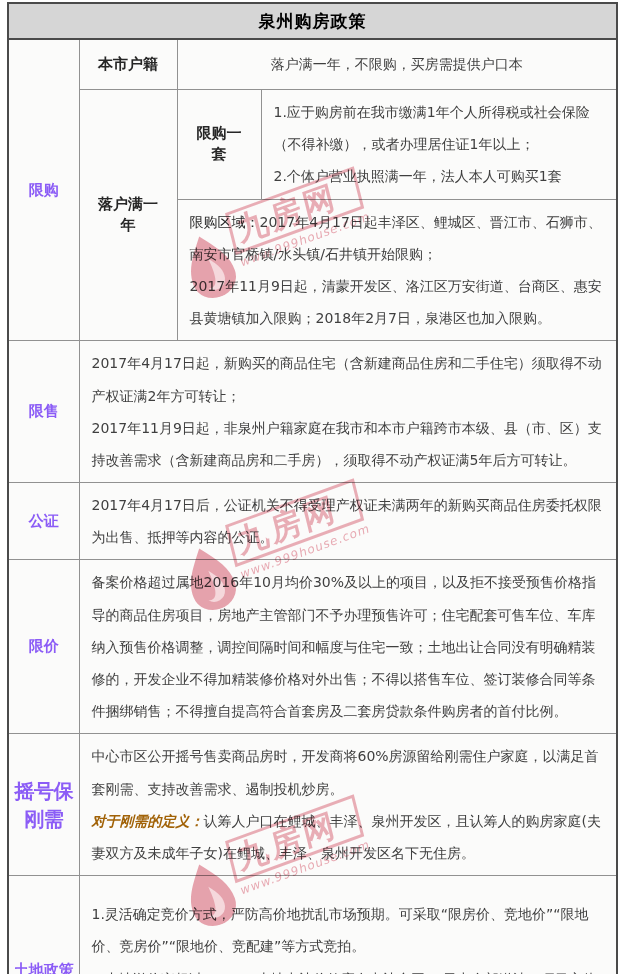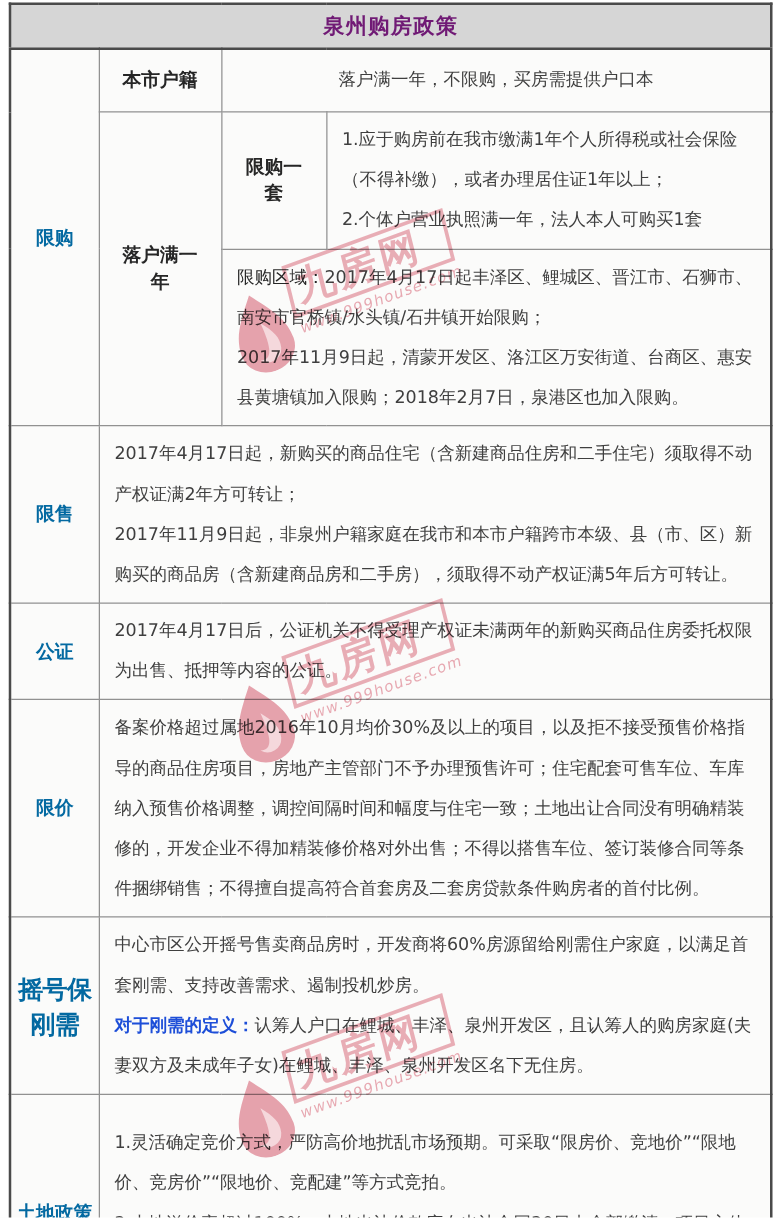--- a/index.html
+++ b/index.html
@@ -27,48 +27,48 @@
     font-size: 14px;
     line-height: 2.3;
     padding: 6px 12px;
     word-break: break-all;
   }
   td.title-cell {
     background: #d6d6d6;
     border-bottom: 2px solid #4a4a4a;
     height: 36px;
     text-align: center;
-    color: #701a75;
+    color: #000000;
     font-size: 17px;
     font-weight: bold;
     line-height: 1.2;
     letter-spacing: 1px;
     padding: 4px;
   }
   td.row-label {
     text-align: center;
-    color: #0369a1;
+    color: #8b5cf6;
     font-weight: bold;
     font-size: 15px;
     padding: 2px;
     line-height: 1.4;
   }
   td.row-label.small { font-size: 20px; letter-spacing: -0.5px; }
   td.sub-label {
     text-align: center;
     font-weight: bold;
     color: #262626;
     font-size: 15px;
     padding: 14px;
     line-height: 1.4;
   }
   td.center-content { text-align: center; }
   td p { margin: 0; }
   .b { font-weight: normal; color: #262626; }
-  .b-red { font-weight: bold; color: #1d4ed8; }
+  .b-red { font-weight: bold; color: #a16207; font-style: italic; }
 
   
   .watermark {
     position: absolute;
     left: 178px;
     width: 180px;
     display: flex;
     align-items: flex-end;
     transform: rotate(-20deg);
     opacity: 0.5;
@@ -138,21 +138,21 @@
       <td colspan="2">
         <p><span class="b">限购区域：</span><span>2017年4月17日起丰泽区、鲤城区、晋江市、石狮市、南安市官桥镇/水头镇/石井镇开始限购；</span></p>
         <p>2017年11月9日起，清蒙开发区、洛江区万安街道、台商区、惠安县黄塘镇加入限购；2018年2月7日，泉港区也加入限购。</p>
       </td>
     </tr>
 
     <tr style="height:122px">
       <td class="row-label">限售</td>
       <td colspan="3">
         <p>2017年4月17日起，新购买的商品住宅（含新建商品住房和二手住宅）须取得不动产权证满2年方可转让；</p>
-        <p>2017年11月9日起，非泉州户籍家庭在我市和本市户籍跨市本级、县（市、区）新购买的商品房（含新建商品房和二手房），须取得不动产权证满5年后方可转让。</p>
+        <p>2017年11月9日起，非泉州户籍家庭在我市和本市户籍跨市本级、县（市、区）支持改善需求（含新建商品房和二手房），须取得不动产权证满5年后方可转让。</p>
       </td>
     </tr>
 
     <tr style="height:77px">
       <td class="row-label">公证</td>
       <td colspan="3">
         <p>2017年4月17日后，公证机关不得受理产权证未满两年的新购买商品住房委托权限为出售、抵押等内容的公证。</p>
       </td>
     </tr>
 

